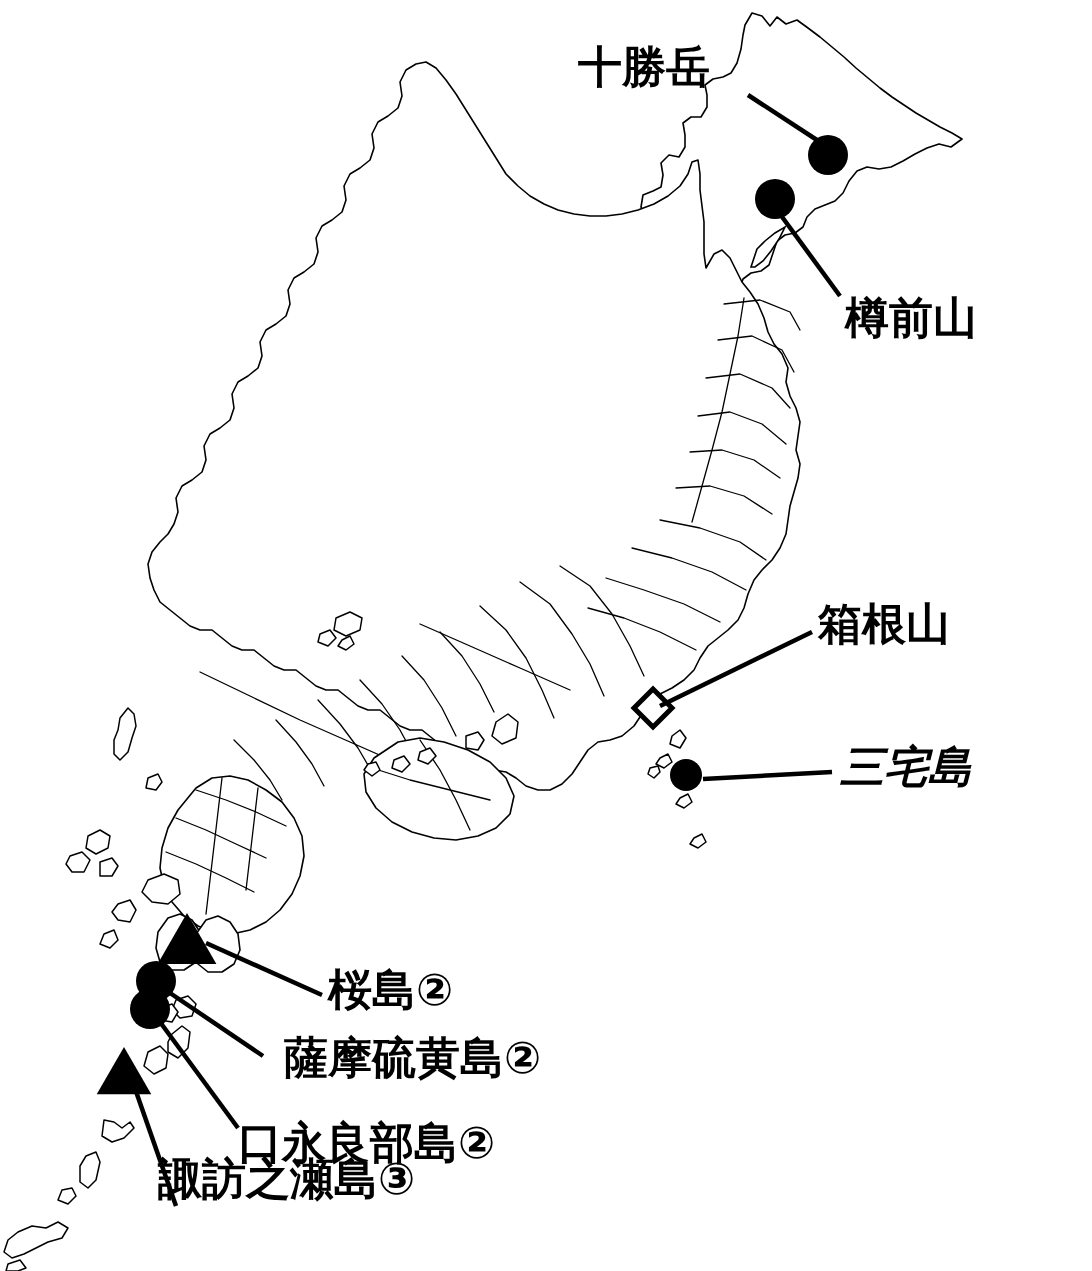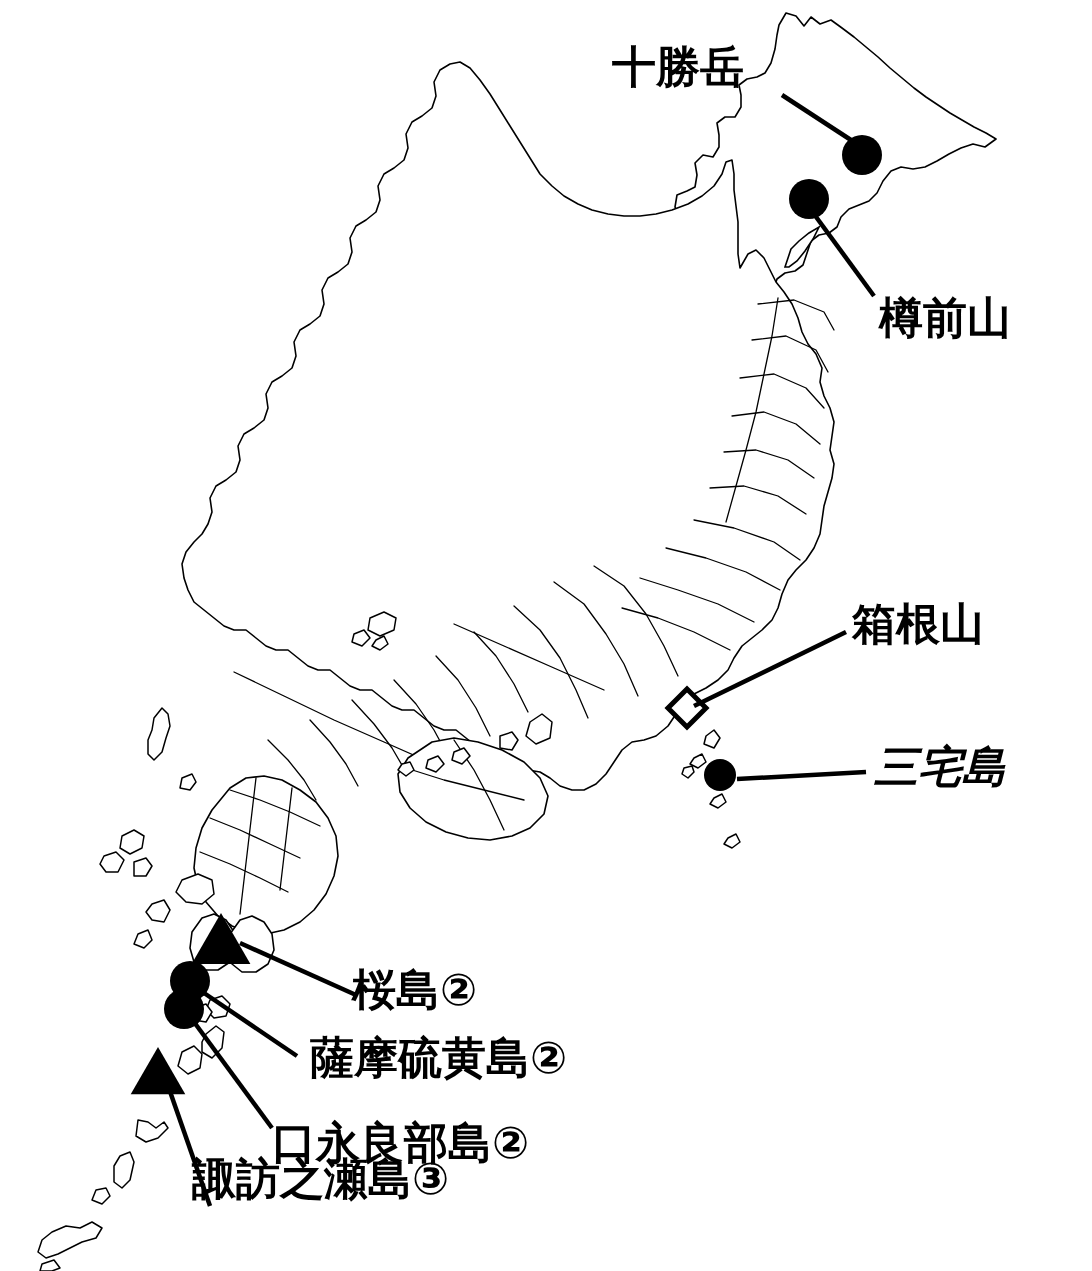--- a/index.html
+++ b/index.html
@@ -13,21 +13,20 @@
     font-family: "Liberation Sans", "DejaVu Sans", sans-serif;
     overflow: hidden;
     position: relative;
   }
   #map-root {
     position: absolute;
     left: 0;
     top: 0;
     width: 880px;
     height: 1271px;
-    margin-left: 34px;
   }
   svg#map-svg {
     display: block;
     width: 1092px;
     height: 1271px;
   }
   .coast {
     fill: #ffffff;
     stroke: #000000;
     stroke-width: 1.6;
@@ -3984,19 +3983,19 @@
         <line x1="132" y1="1080" x2="176" y2="1206" class="leader"></line>
       </g>
 
   </svg>
 
   <div id="labels">
       <div class="vlabel" style="left: 578px; top: 45px;">十勝岳</div>
       <div class="vlabel" style="left: 845px; top: 296px;">樽前山</div>
       <div class="vlabel" style="left: 818px; top: 602px; text-align: center;">箱根山</div>
       <div class="vlabel" style="left: 840px; top: 745px; font-style: italic;">三宅島</div>
-      <div class="vlabel" style="left: 318px; top: 968px;">桜島②</div>
-      <div class="vlabel" style="left: 276px; top: 1036px;">薩摩硫黄島②</div>
+      <div class="vlabel" style="left: 328px; top: 968px;">桜島②</div>
+      <div class="vlabel" style="left: 284px; top: 1036px;">薩摩硫黄島②</div>
       <div class="vlabel" style="left: 238px; top: 1121px;">口永良部島②</div>
       <div class="vlabel" style="left: 158px; top: 1157px;">諏訪之瀬島③</div>
     </div>
 
 </div>
 
 </body></html>

